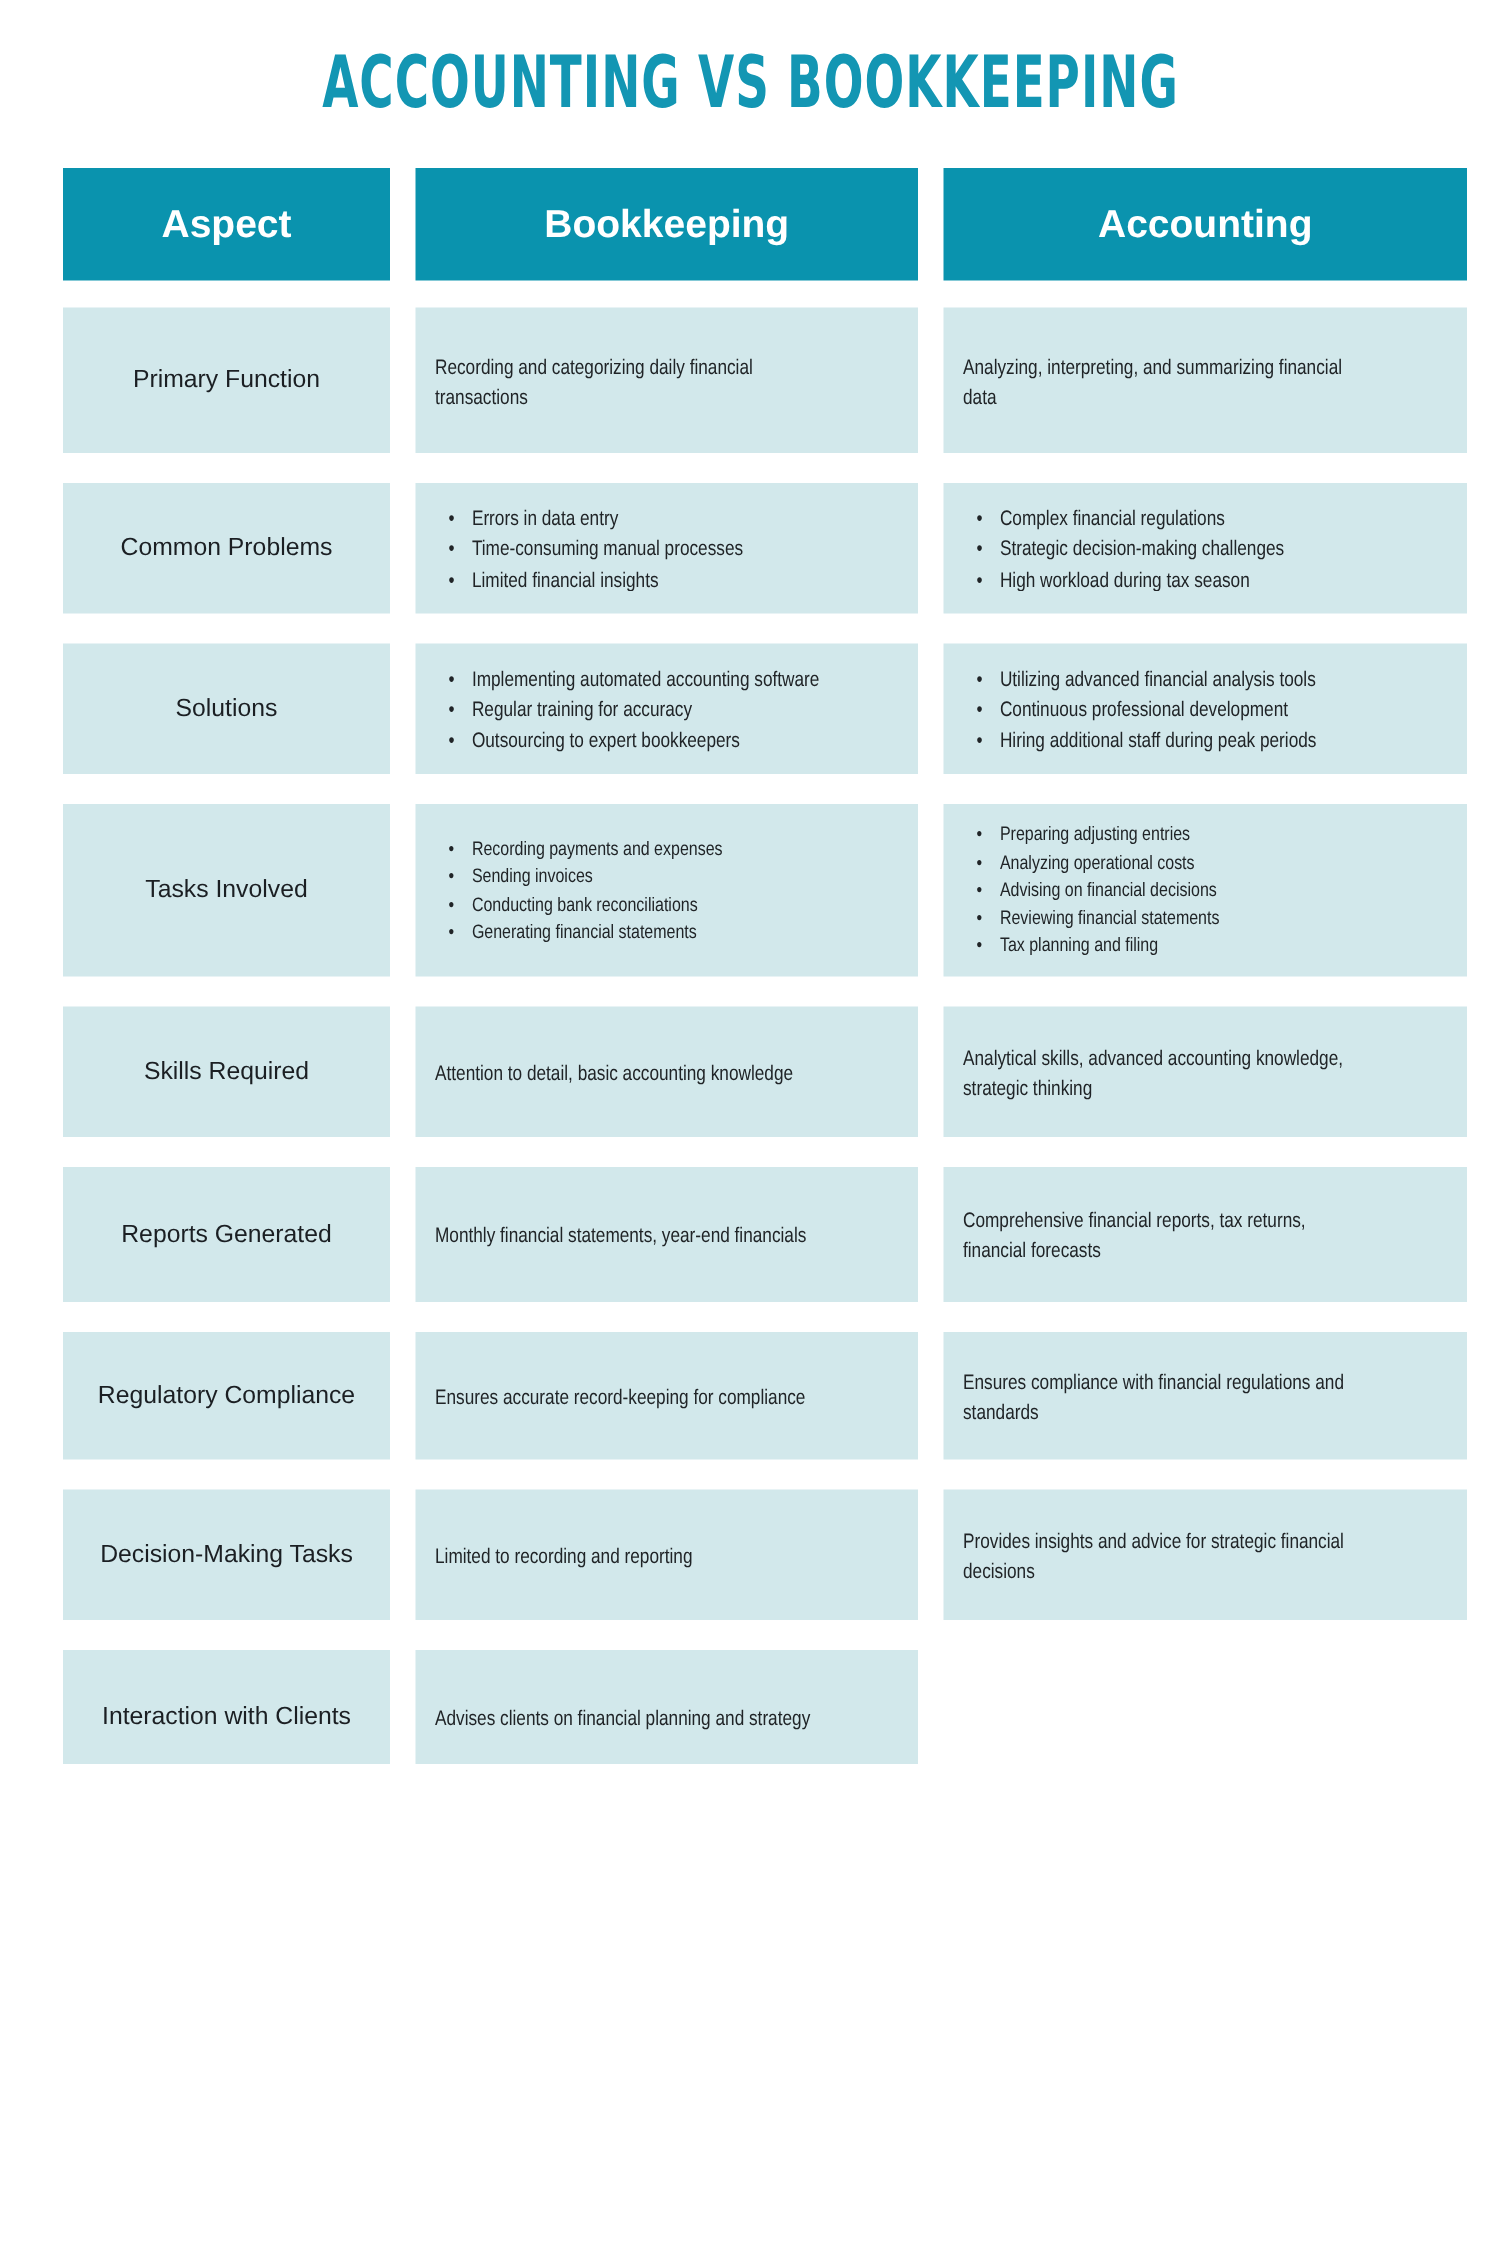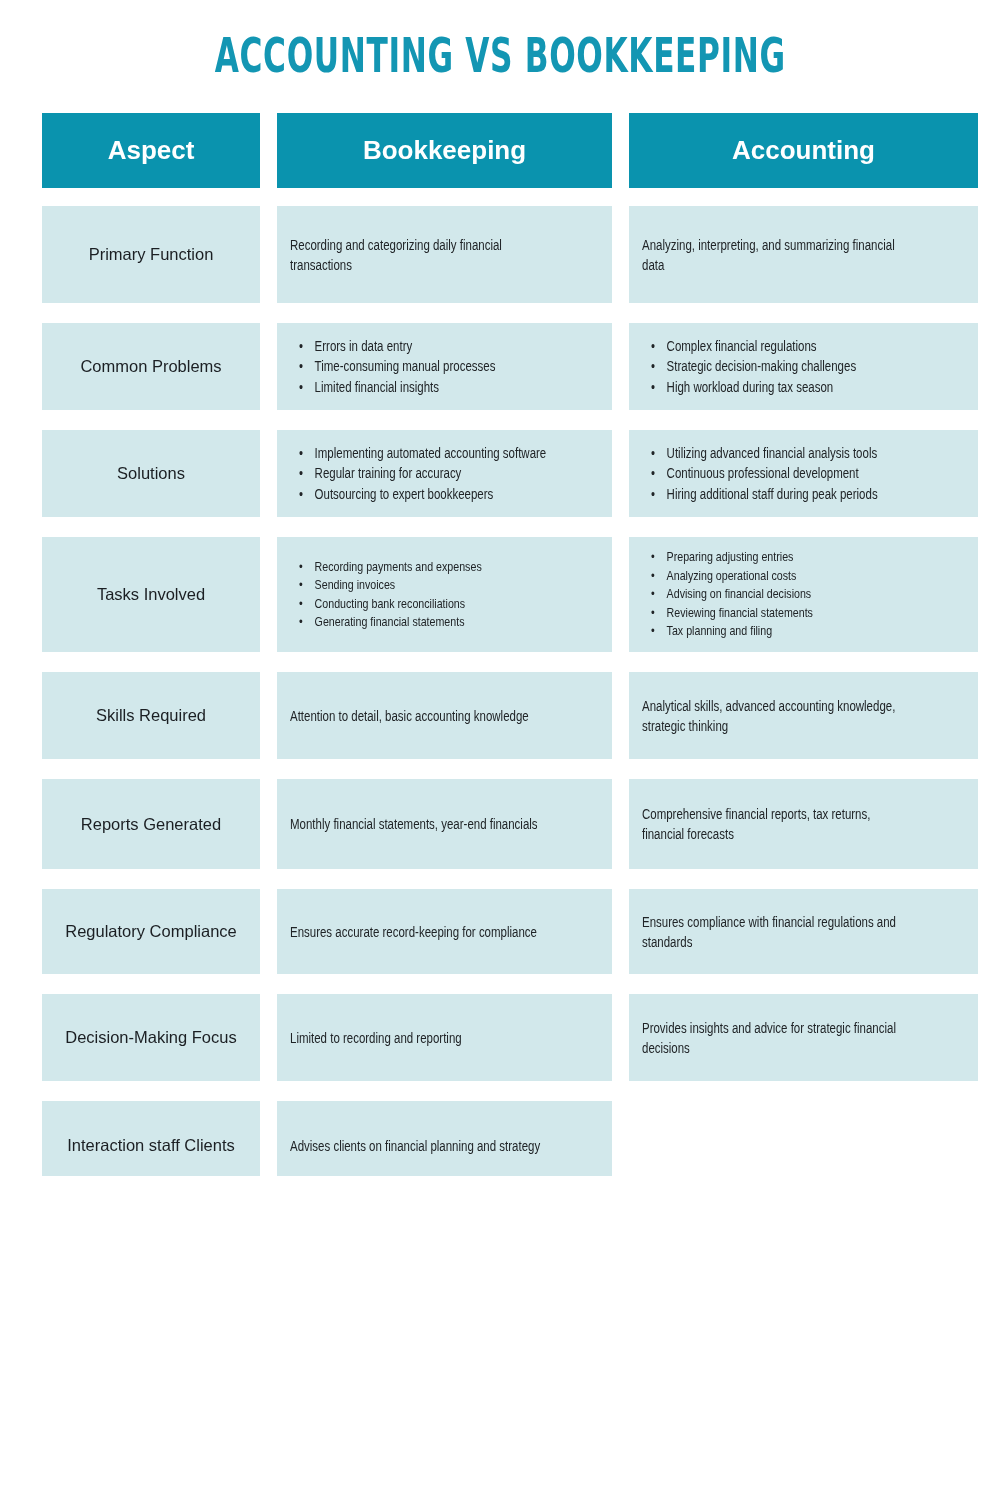--- a/index.html
+++ b/index.html
@@ -199,32 +199,32 @@
     <div class="acell">Regulatory Compliance</div>
     <div class="cell">
         <div class="txt">Ensures accurate record-keeping for compliance</div>
       </div>
     <div class="cell">
         <div class="txt">Ensures compliance with financial regulations and standards</div>
       </div>
   </div>
 
   <div class="grid row r9">
-    <div class="acell">Decision-Making Focus</div>
+    <div class="acell">Decision-Making Tasks</div>
     <div class="cell">
         <div class="txt">Limited to recording and reporting</div>
       </div>
     <div class="cell">
         <div class="txt">Provides insights and advice for strategic financial decisions</div>
       </div>
   </div>
 
 
   <div class="grid row r11">
-    <div class="acell">Interaction staff Clients</div>
+    <div class="acell">Interaction with Clients</div>
     <div class="cell">
         <div class="txt">Advises clients on financial planning and strategy</div>
       </div>
   </div>
 
   <div class="footer">
     <div class="footer-inner">
       <span>hello@unisonglobus.com</span>
       <span class="sep">|</span>
       <span>+1 (407) 807 0100</span>

